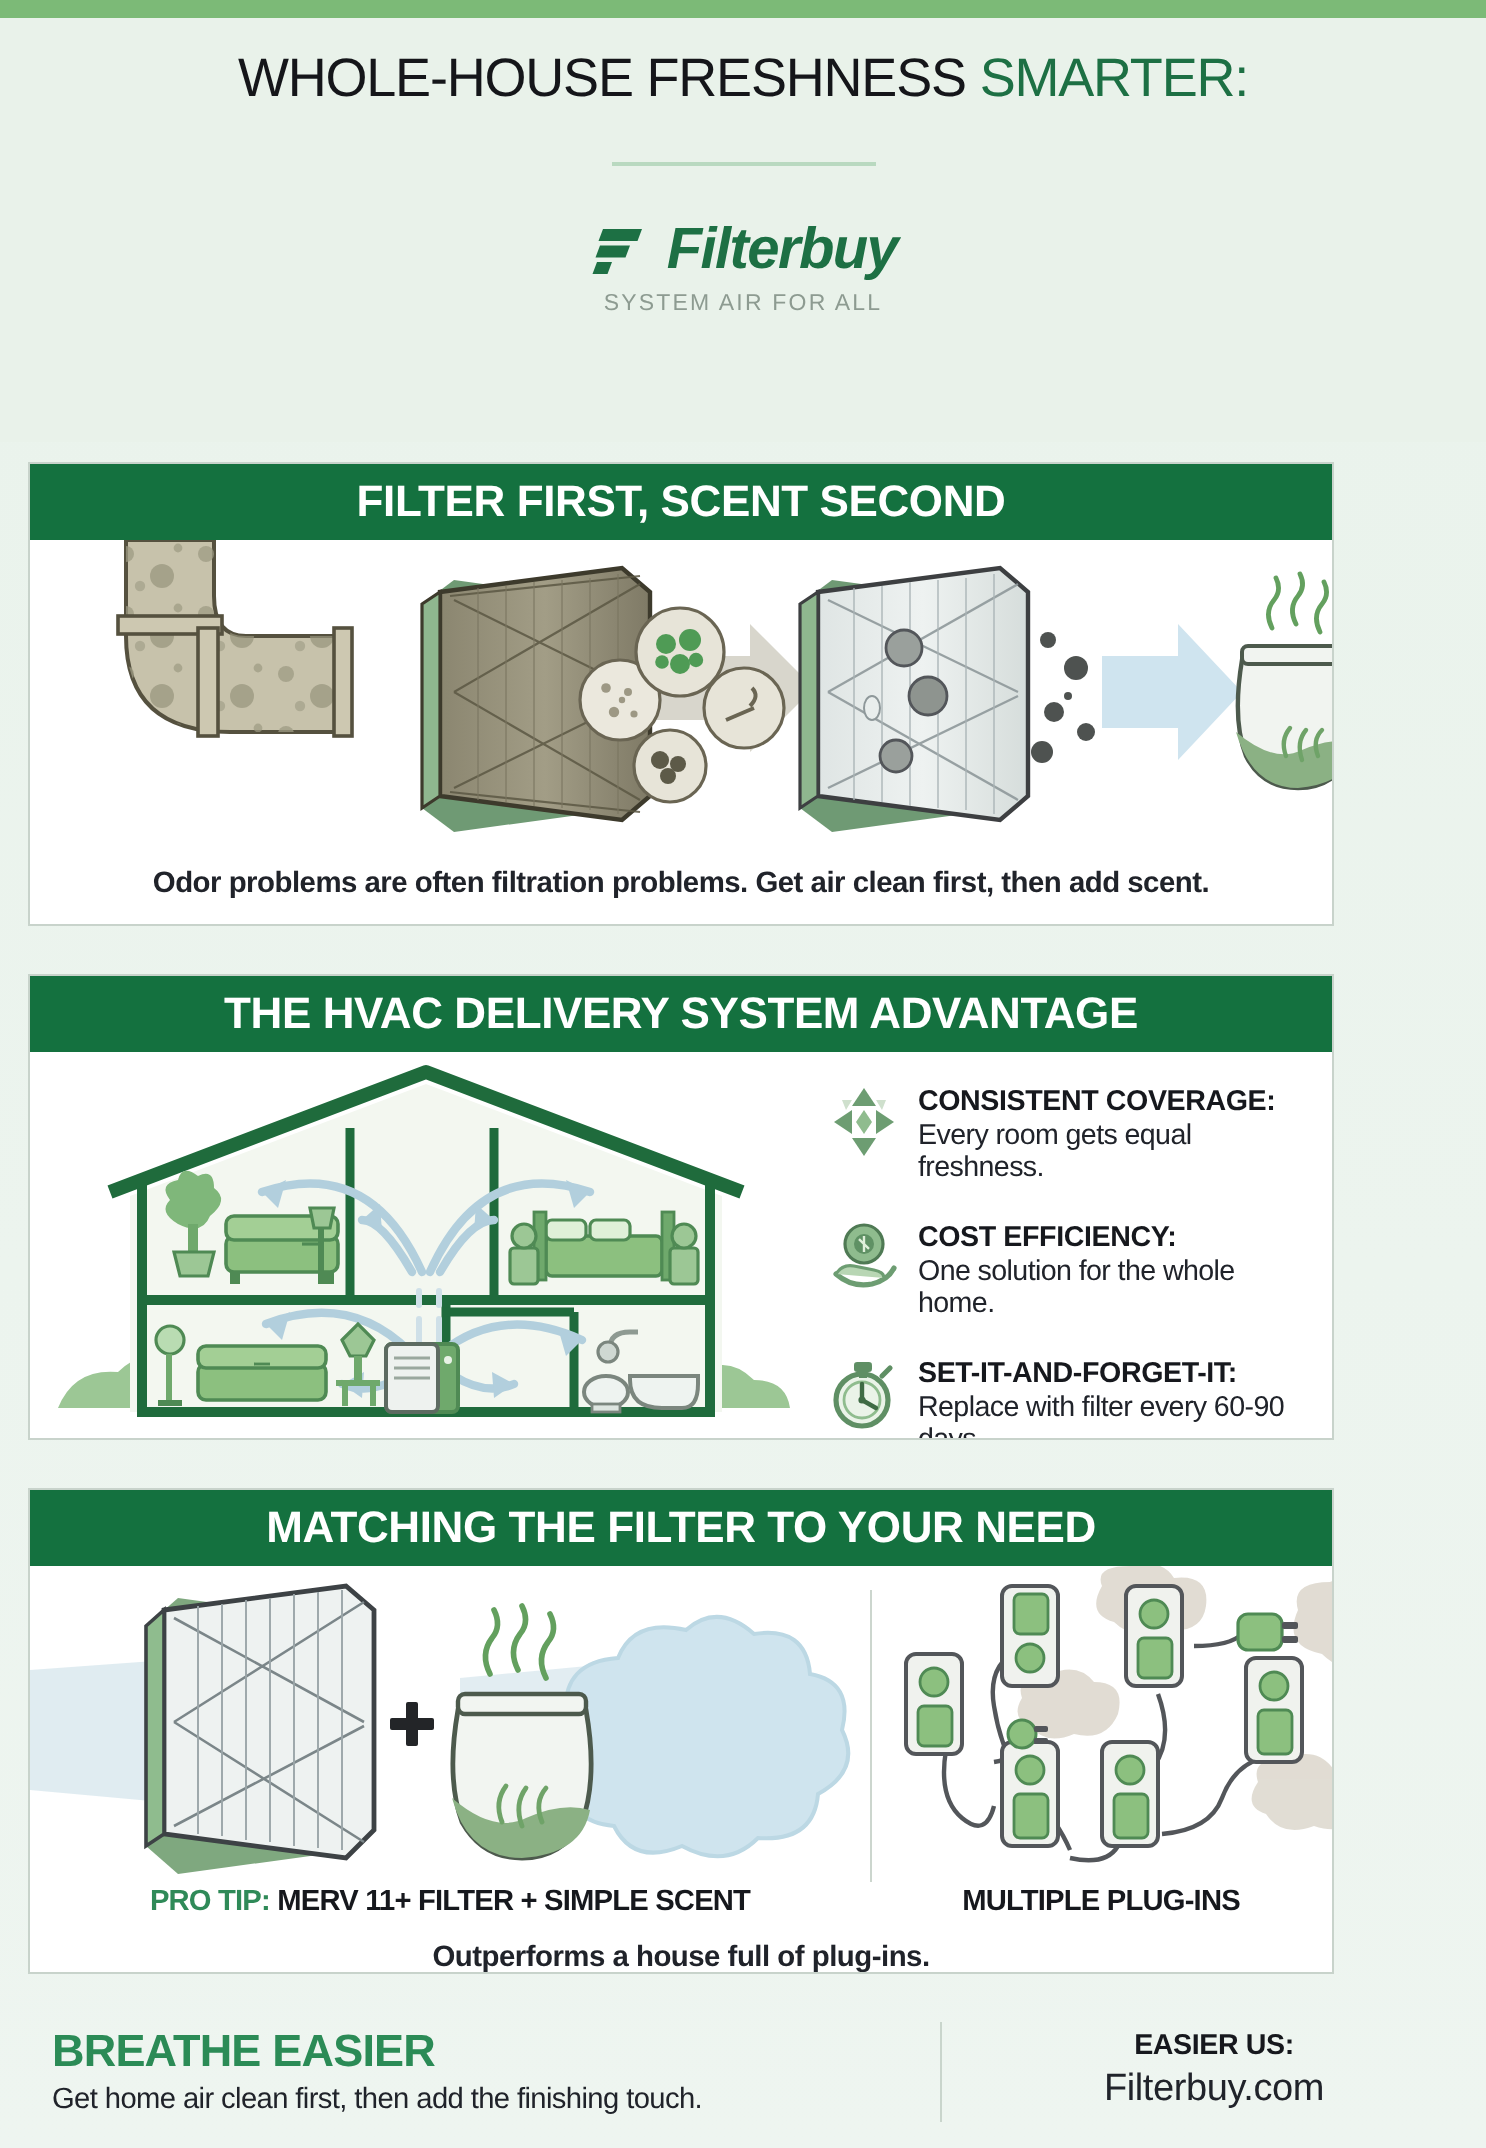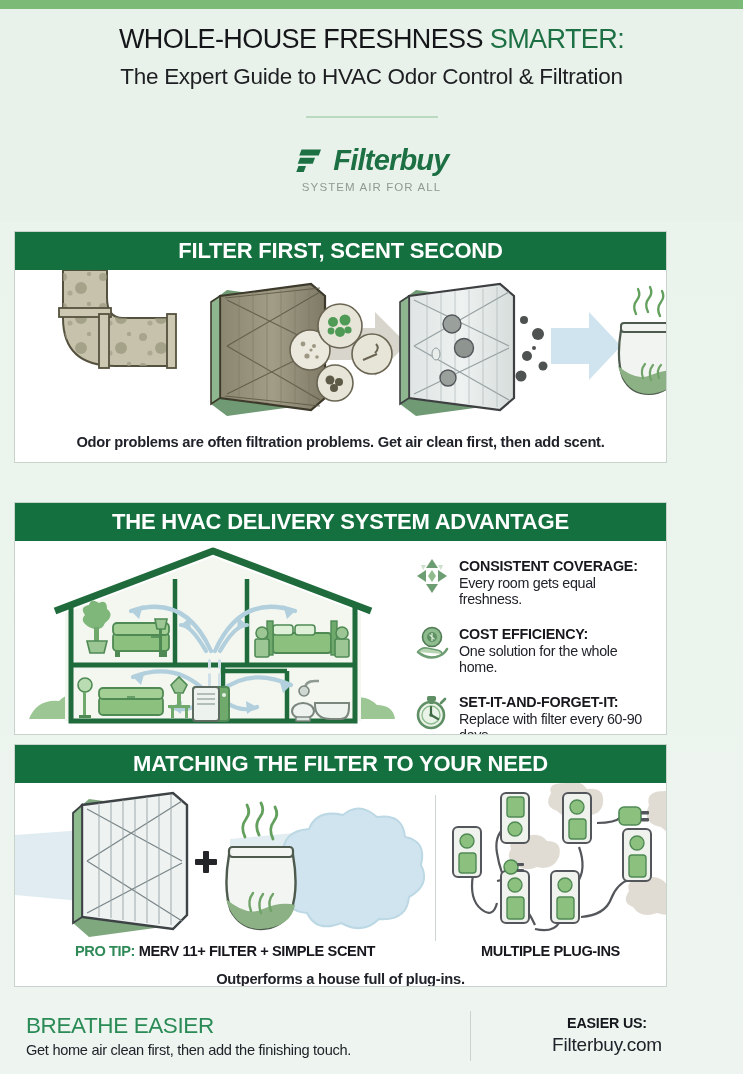--- a/index.html
+++ b/index.html
@@ -111,21 +111,21 @@
     font-size: 14.7px;
     color: #20232a;
     font-weight: 600;
     letter-spacing: -0.25px;
   }
 
   #card1 { top: 231px; height: 232px; }
   #card1 .art { height: 160px; position: relative; }
   #card1 .caption { padding-top: 4px; }
 
-  #card2 { top: 502px; height: 233px; }
+  #card2 { top: 487px; height: 233px; }
   #card2 .card-body { display: flex; height: 194px; }
   .house-wrap { width: 396px; position: relative; }
   .benefits {
     flex: 1;
     padding: 16px 12px 0 4px;
     display: flex;
     flex-direction: column;
     justify-content: flex-start;
     gap: 18px;
   }
@@ -190,21 +190,21 @@
     align-items: center;
     background: transparent;
   }
   .footer-left {
     width: 470px;
     padding-left: 26px;
     box-sizing: border-box;
   }
   .footer-heading {
     font-size: 22.5px;
-    font-weight: normal;
+    font-weight: bold;
     color: #2b8b56;
     letter-spacing: -0.4px;
   }
   .footer-sub {
     margin-top: 3px;
     font-size: 14.6px;
     color: #20232a;
     letter-spacing: -0.3px;
   }
   .footer-divider {
@@ -232,21 +232,20 @@
 </style>
 </head>
 <body>
 
 <div class="page">
 
   <div class="top-strip"></div>
 
   <div class="header">
     <div class="title"><span>WHOLE-HOUSE FRESHNESS </span><span class="accent">SMARTER:</span></div>
-    <div class="subtitle">The Expert Guide to HVAC Odor Control &amp; Filtration</div>
     <div class="rule"></div>
     <div class="brand">
       <svg class="brand-mark" viewBox="0 0 40 40">
         <path d="M10 6 L36 6 L33 14 L7 14 Z" fill="#1d7044"></path>
         <path d="M8 17 L28 17 L25 25 L5 25 Z" fill="#1d7044"></path>
         <path d="M6 28 L16 28 L13 36 L3 36 Z" fill="#1d7044"></path>
       </svg>
       <div class="brand-name">Filterbuy</div>
     </div>
     <div class="brand-tag">SYSTEM AIR FOR ALL</div>

